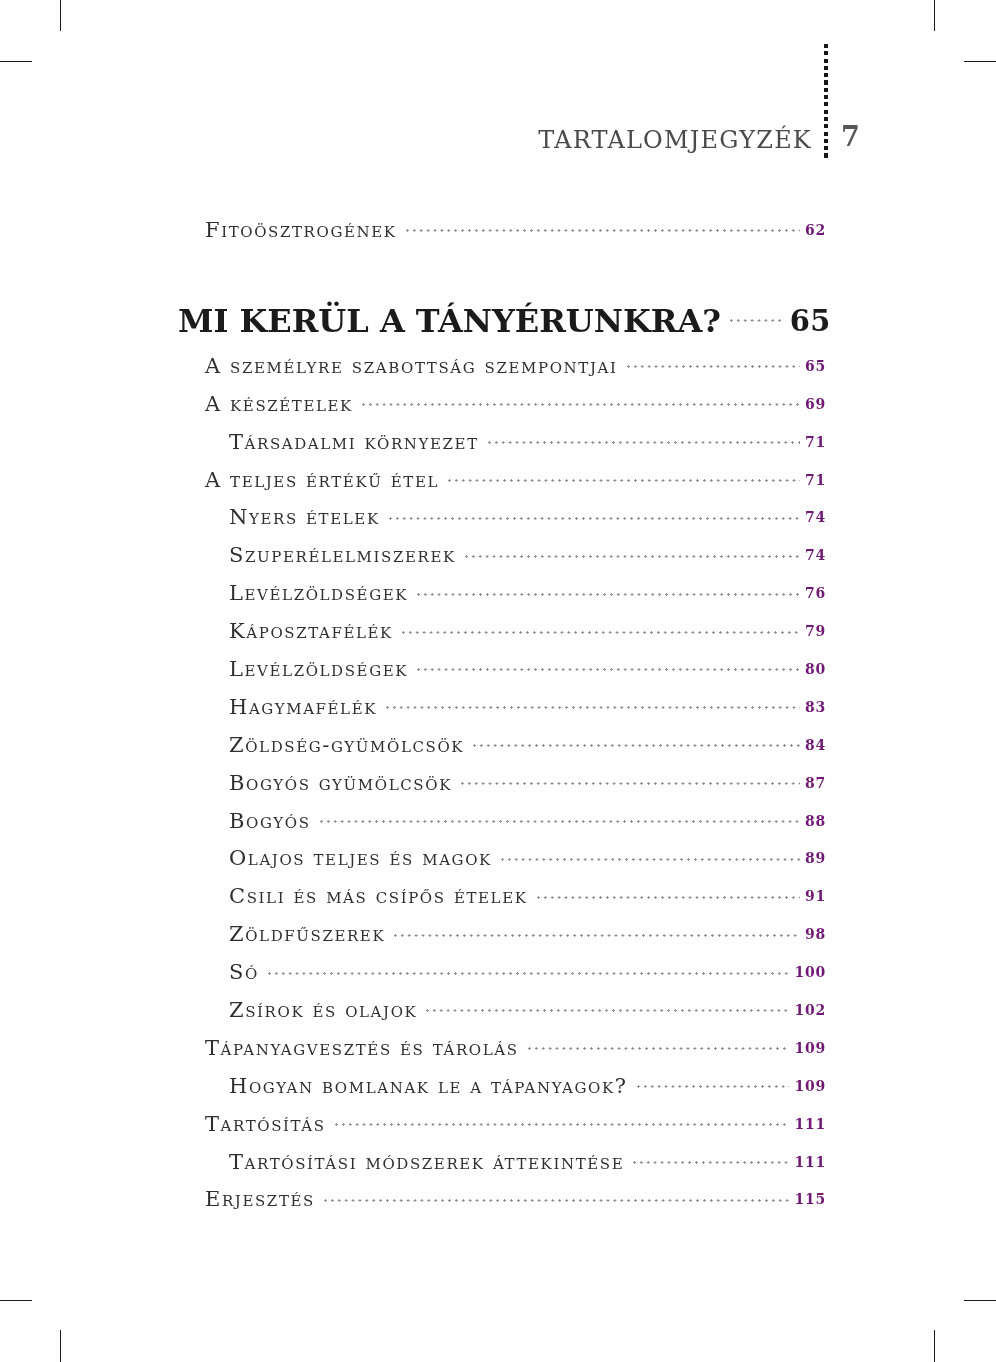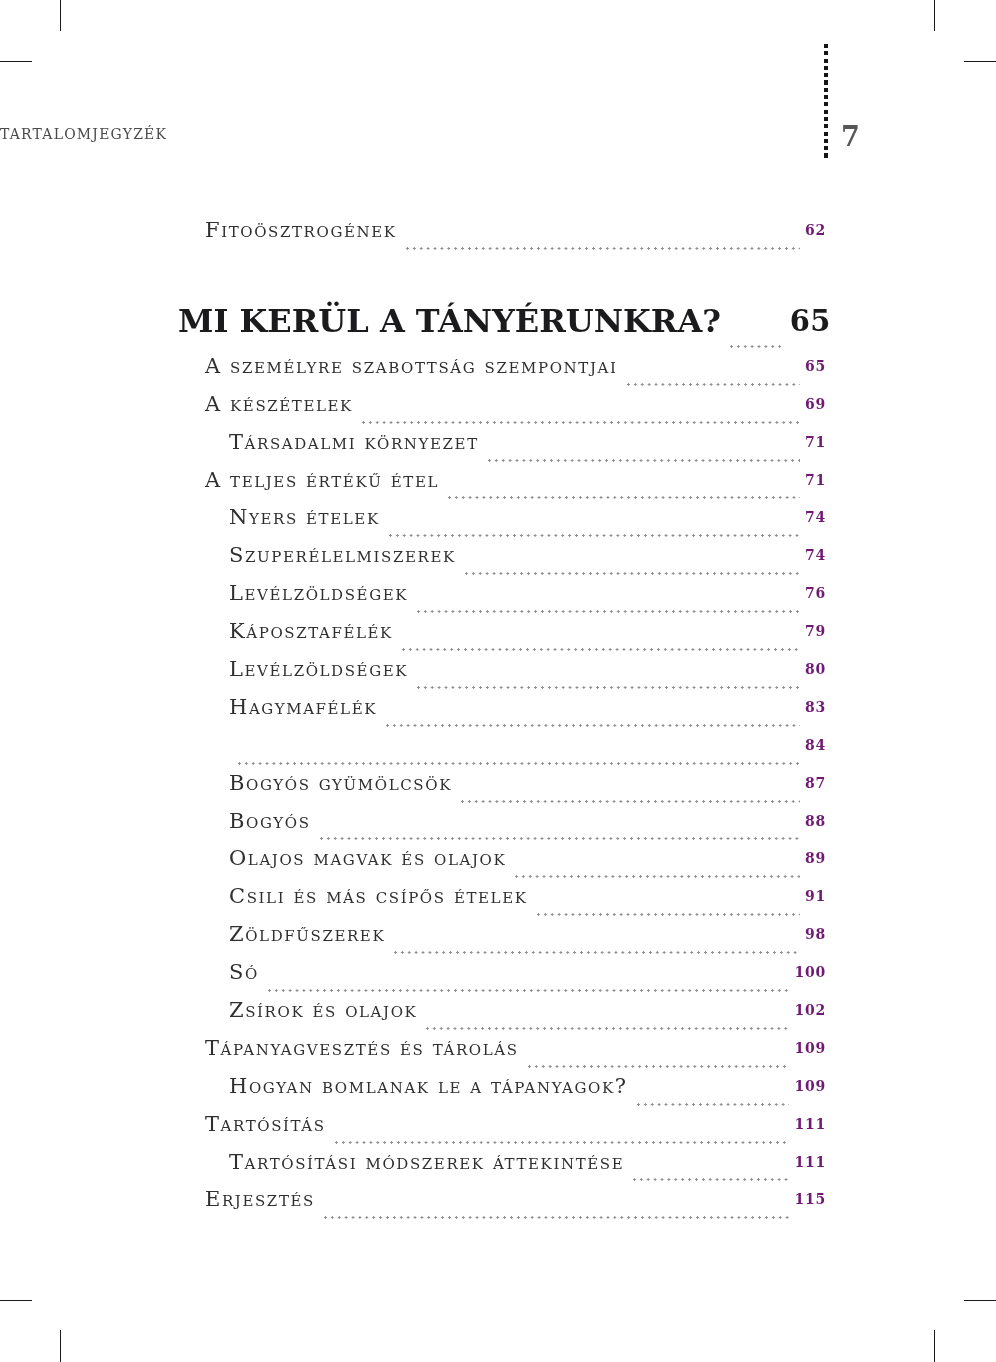--- a/index.html
+++ b/index.html
@@ -20,22 +20,22 @@
     position: absolute;
     background: #1a1a1a;
   }
 
   
   .header-title {
     position: absolute;
     top: 126px;
     left: 0;
     width: 812px;
-    text-align: left;
-    font-size: 14px;
+    text-align: right;
+    font-size: 24px;
     letter-spacing: 1.2px;
     color: #4a4a4c;
     font-family: "DejaVu Serif", serif;
   }
   .folio-rule {
     position: absolute;
     left: 824px;
     top: 44px;
     width: 4px;
     height: 117px;
@@ -55,21 +55,21 @@
 
   
   .toc {
     position: absolute;
     top: 212px;
     left: 0;
     right: 0;
   }
   .toc-row {
     display: flex;
-    align-items: flex-end;
+    align-items: center;
     height: 37.9px;
     line-height: 37.9px;
     padding: 0 170px 0 205px;
     white-space: nowrap;
   }
   .toc-row.lvl2 { padding-left: 229px; }
   .toc-row.lvl0 {
     height: 54px;
     line-height: 54px;
     padding-left: 178px;
@@ -181,35 +181,36 @@
       <span class="title">Levélzöldségek</span>
       <span class="leader"></span>
       <span class="num">80</span>
     </div>
     <div class="toc-row lvl2">
       <span class="title">Hagymafélék</span>
       <span class="leader"></span>
       <span class="num">83</span>
     </div>
     <div class="toc-row lvl2">
+      <span class="title">Zöldség-gyümölcsök</span>
       <span class="leader"></span>
       <span class="num">84</span>
     </div>
     <div class="toc-row lvl2">
       <span class="title">Bogyós gyümölcsök</span>
       <span class="leader"></span>
       <span class="num">87</span>
     </div>
     <div class="toc-row lvl2">
       <span class="title">Bogyós</span>
       <span class="leader"></span>
       <span class="num">88</span>
     </div>
     <div class="toc-row lvl2">
-      <span class="title">Olajos magvak és olajok</span>
+      <span class="title">Olajos teljes és magok</span>
       <span class="leader"></span>
       <span class="num">89</span>
     </div>
     <div class="toc-row lvl2">
       <span class="title">Csili és más csípős ételek</span>
       <span class="leader"></span>
       <span class="num">91</span>
     </div>
     <div class="toc-row lvl2">
       <span class="title">Zöldfűszerek</span>

